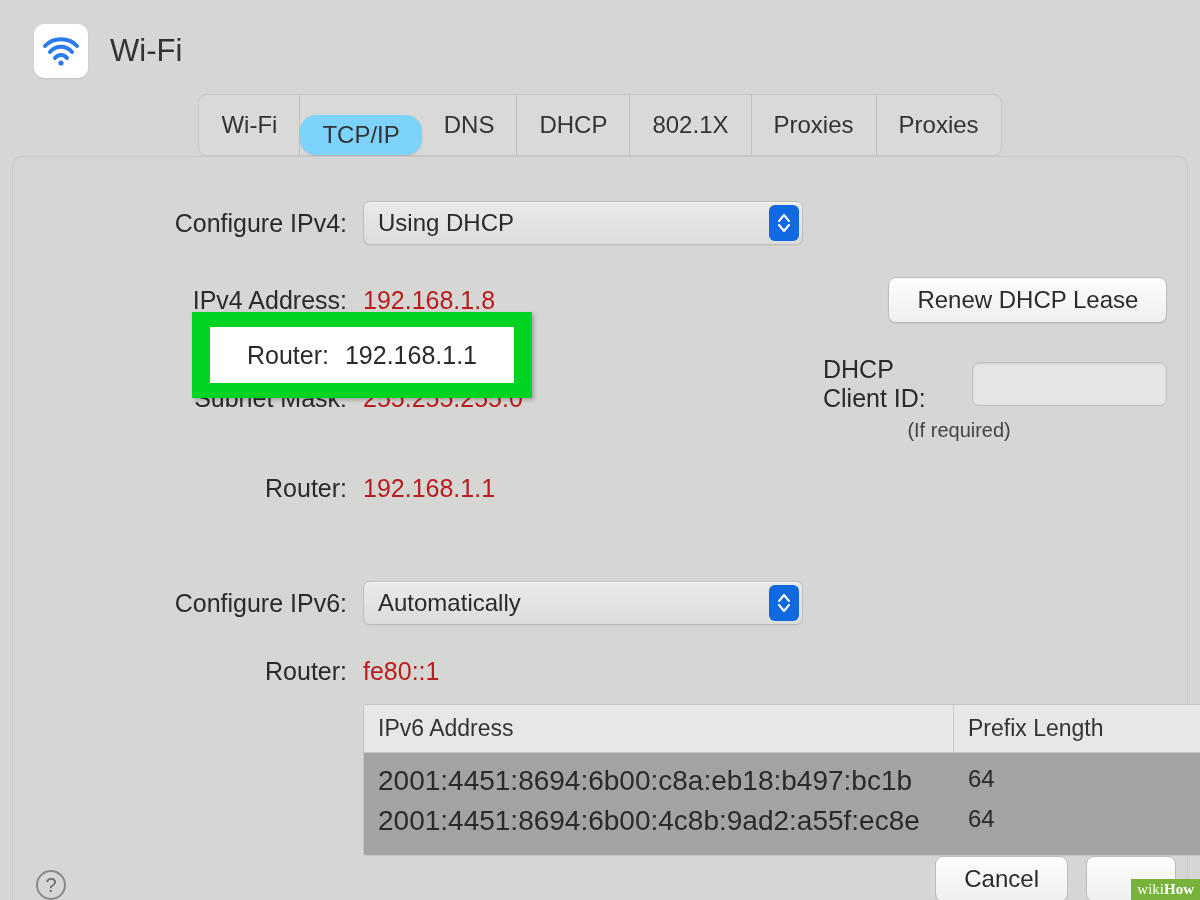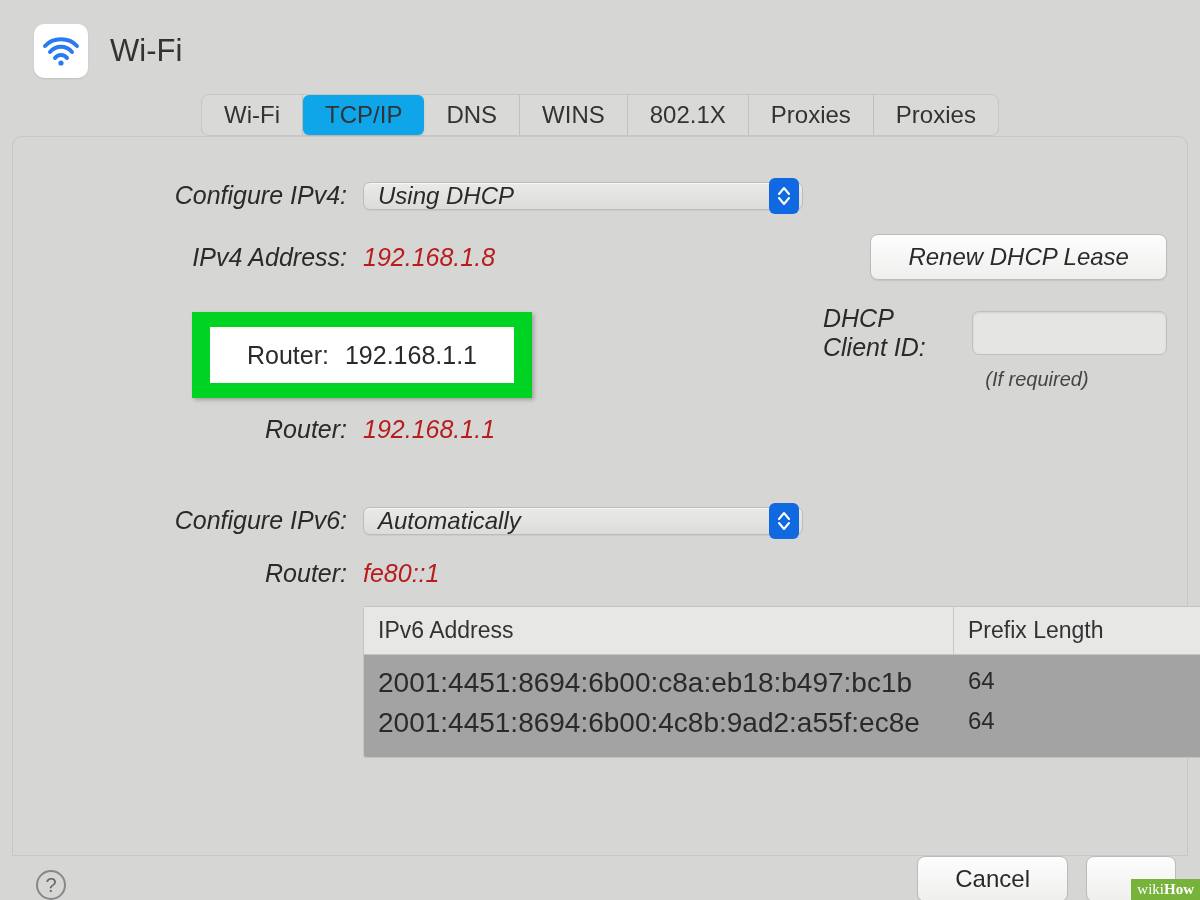--- a/index.html
+++ b/index.html
@@ -51,60 +51,60 @@
     font-size: 24px;
     color: #333;
     padding: 6px 22px;
     cursor: pointer;
     display: flex;
     align-items: center;
     border-right: 1px solid #c0c0bf;
   }
   .tab:last-child { border-right: none; }
   .tab.selected {
-    background: #0ea5e9;
-    border-radius: 6px;
+    background: #7dd3fc;
+    border-radius: 16px;
     box-shadow: 0 1px 2px rgba(0,0,0,.12);
     border-right: none;
+    margin-top: 20px;
   }
   .panel {
     margin: 0 12px;
     border: 1px solid #c7c7c6;
     border-top-left-radius: 10px;
     border-top-right-radius: 10px;
     background: #d6d6d5;
     padding: 44px 40px 60px 40px;
     position: relative;
     min-height: 720px;
   }
   .form-grid {
     display: grid;
     grid-template-columns: 310px 460px 1fr;
-    row-gap: 24px;
-    align-items: center;
-    font-style: italic;
+    row-gap: 32px;
+    align-items: center;
   }
   .label {
     font-size: 25px;
     text-align: right;
     padding-right: 16px;
     color: #2a2a2a;
   }
   .value-text {
     font-size: 25px;
     color: #b91c1c;
   }
   .select {
     display: flex;
     align-items: center;
     justify-content: space-between;
     background: linear-gradient(#eaeae9,#dcdcdb);
     border: 1px solid #bcbcbb;
     border-radius: 7px;
-    height: 28px;
+    height: 44px;
     padding: 0 3px 0 14px;
     width: 440px;
     box-shadow: inset 0 1px 0 rgba(255,255,255,.6), 0 1px 1px rgba(0,0,0,.05);
   }
   .select-text { font-size: 24px; color: #2a2a2a; }
   .stepper {
     width: 30px;
     height: 36px;
     background: #1069e0;
     border-radius: 6px;
@@ -118,42 +118,41 @@
   .right-col {
     display: flex;
     flex-direction: column;
     align-items: flex-end;
     padding-right: 0;
   }
   .btn {
     background: linear-gradient(#fdfdfd,#efefee);
     border: 1px solid #bcbcbb;
     border-radius: 8px;
-    padding: 8px 37px;
+    padding: 8px 28px;
     font-size: 24px;
     color: #2a2a2a;
     box-shadow: 0 1px 1px rgba(0,0,0,.08);
     cursor: pointer;
     white-space: nowrap;
   }
   .dhcp-row { display:flex; align-items:center; justify-content:space-between; gap:14px; }
   .dhcp-label { font-size: 25px; color:#2a2a2a; }
   .text-input {
     width: 260px;
     height: 44px;
     background: #e5e5e4;
     border: 1px solid #bfbfbe;
     border-radius: 7px;
     box-shadow: inset 0 1px 2px rgba(0,0,0,.1);
   }
   .hint {
     font-size: 20px;
     color: #444;
     margin-top: 6px;
-    text-align: center;
     width: 260px;
   }
   .spacer14 { height:14px; grid-column:1/4; }
   .ipv6-table {
     margin-left: 310px;
     margin-top: 18px;
     width: 889px;
     background: #a3a3a3;
     border: 1px solid #c4c4c3;
     border-radius: 3px;
@@ -257,21 +256,21 @@
     </svg>
   </div>
   <div class="header-title">Wi-Fi</div>
 </div>
 
 <div class="tabs-row">
   <div class="tabs">
     <div class="tab">Wi-Fi</div>
     <div class="tab selected">TCP/IP</div>
     <div class="tab">DNS</div>
-    <div class="tab">WINS</div>
+    <div class="tab">DHCP</div>
     <div class="tab">802.1X</div>
     <div class="tab">Proxies</div>
     <div class="tab">Proxies</div>
   </div>
 </div>
 
 <div class="panel">
 
   <div class="form-grid">
 

